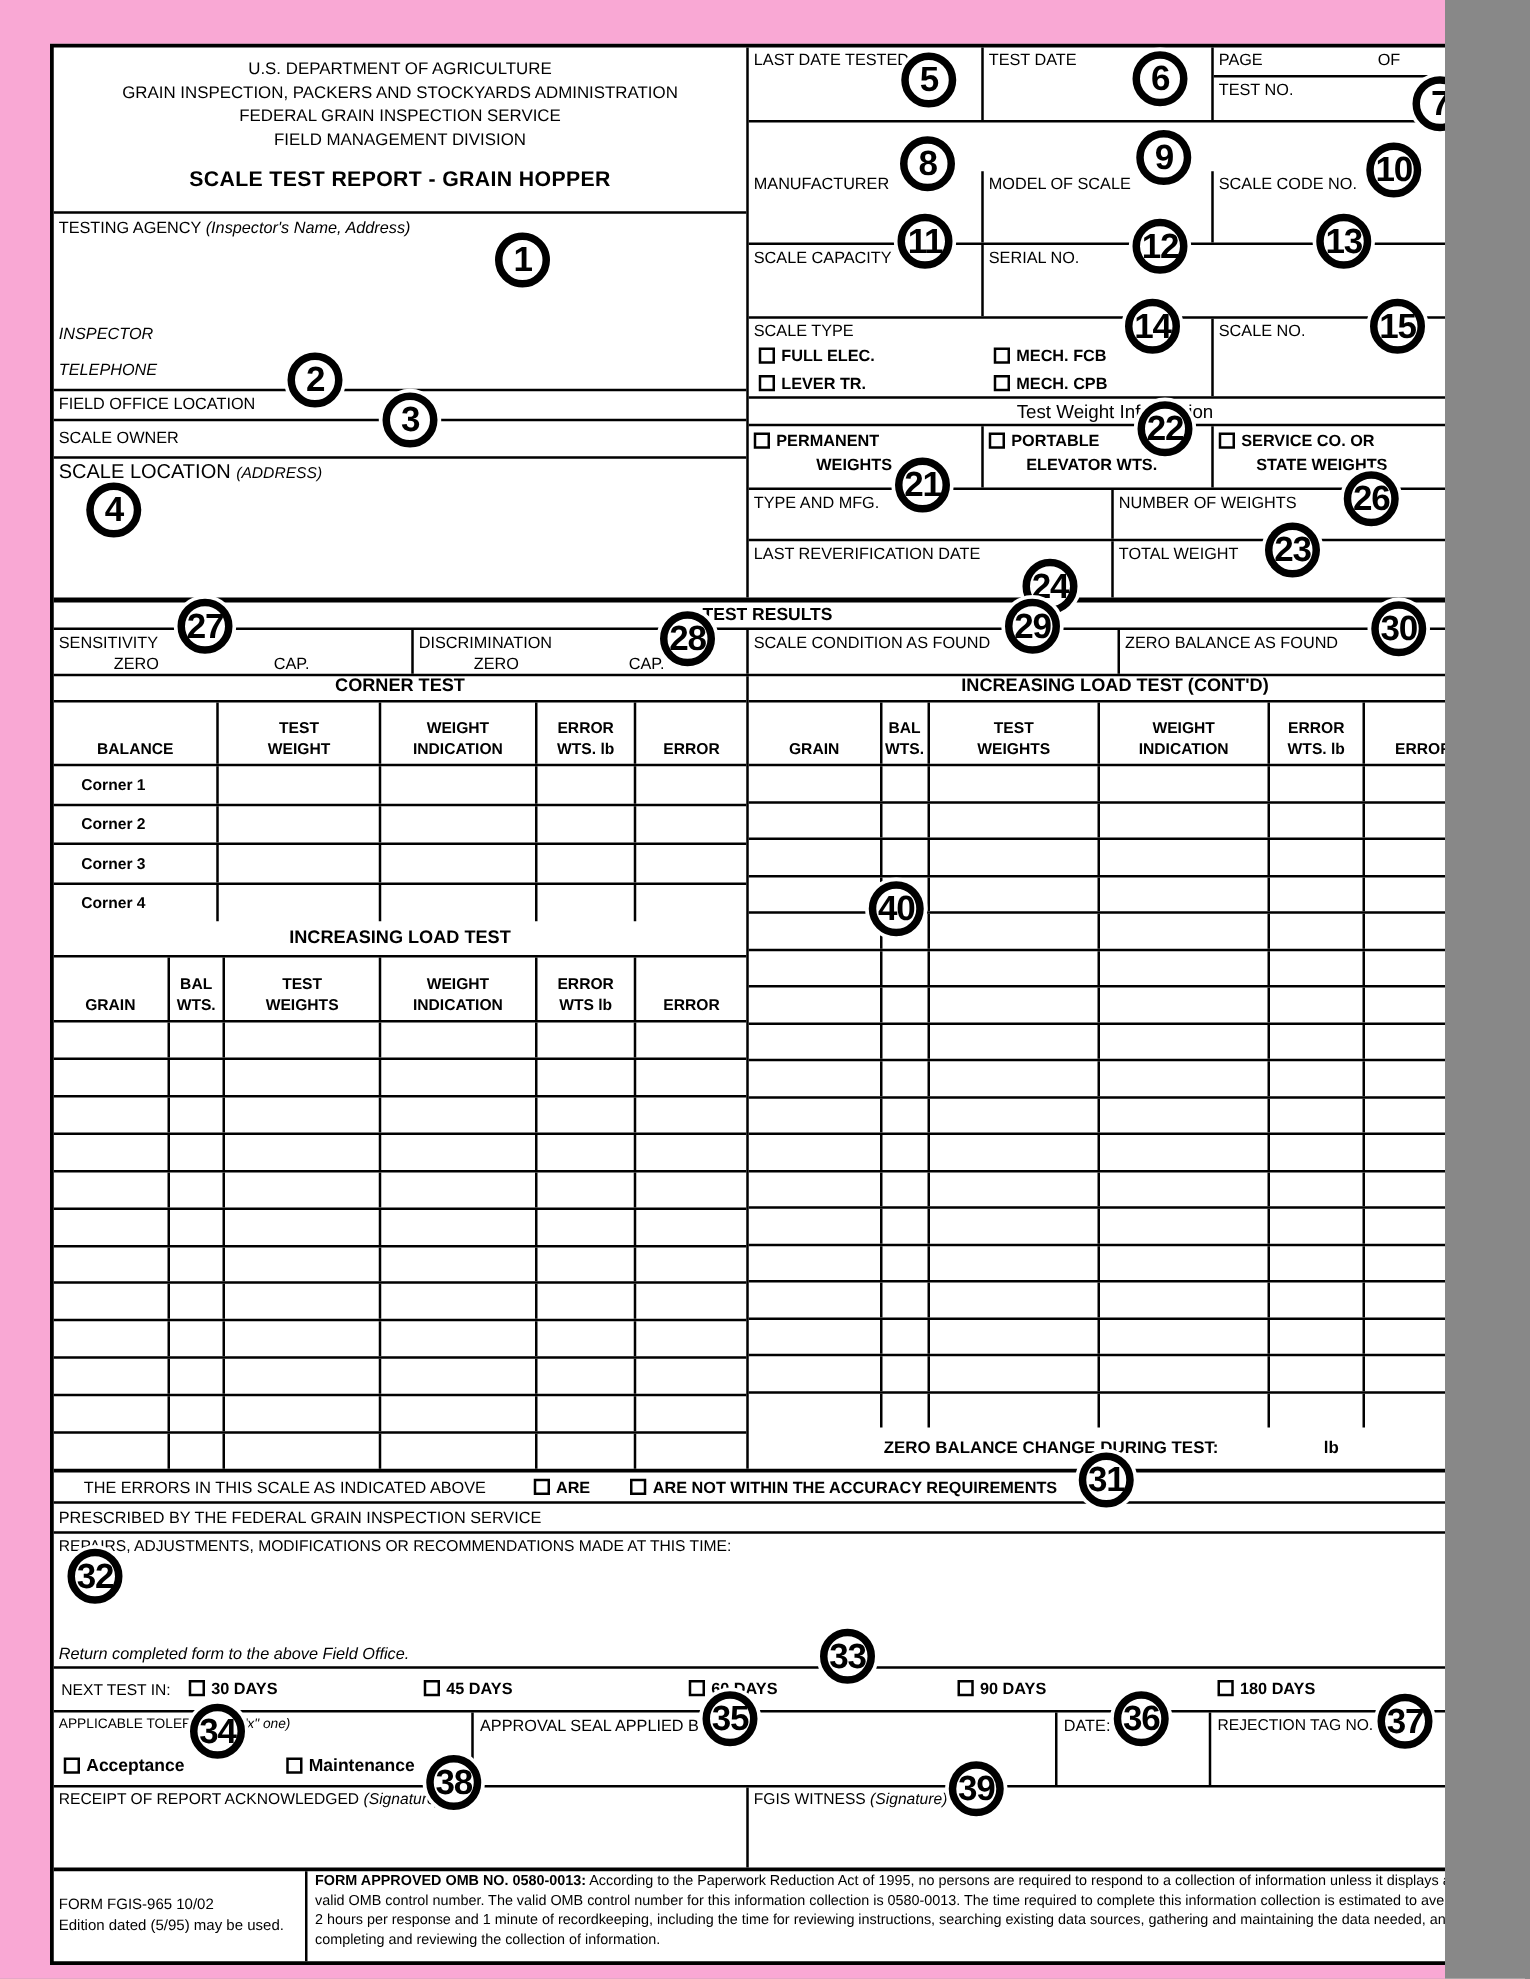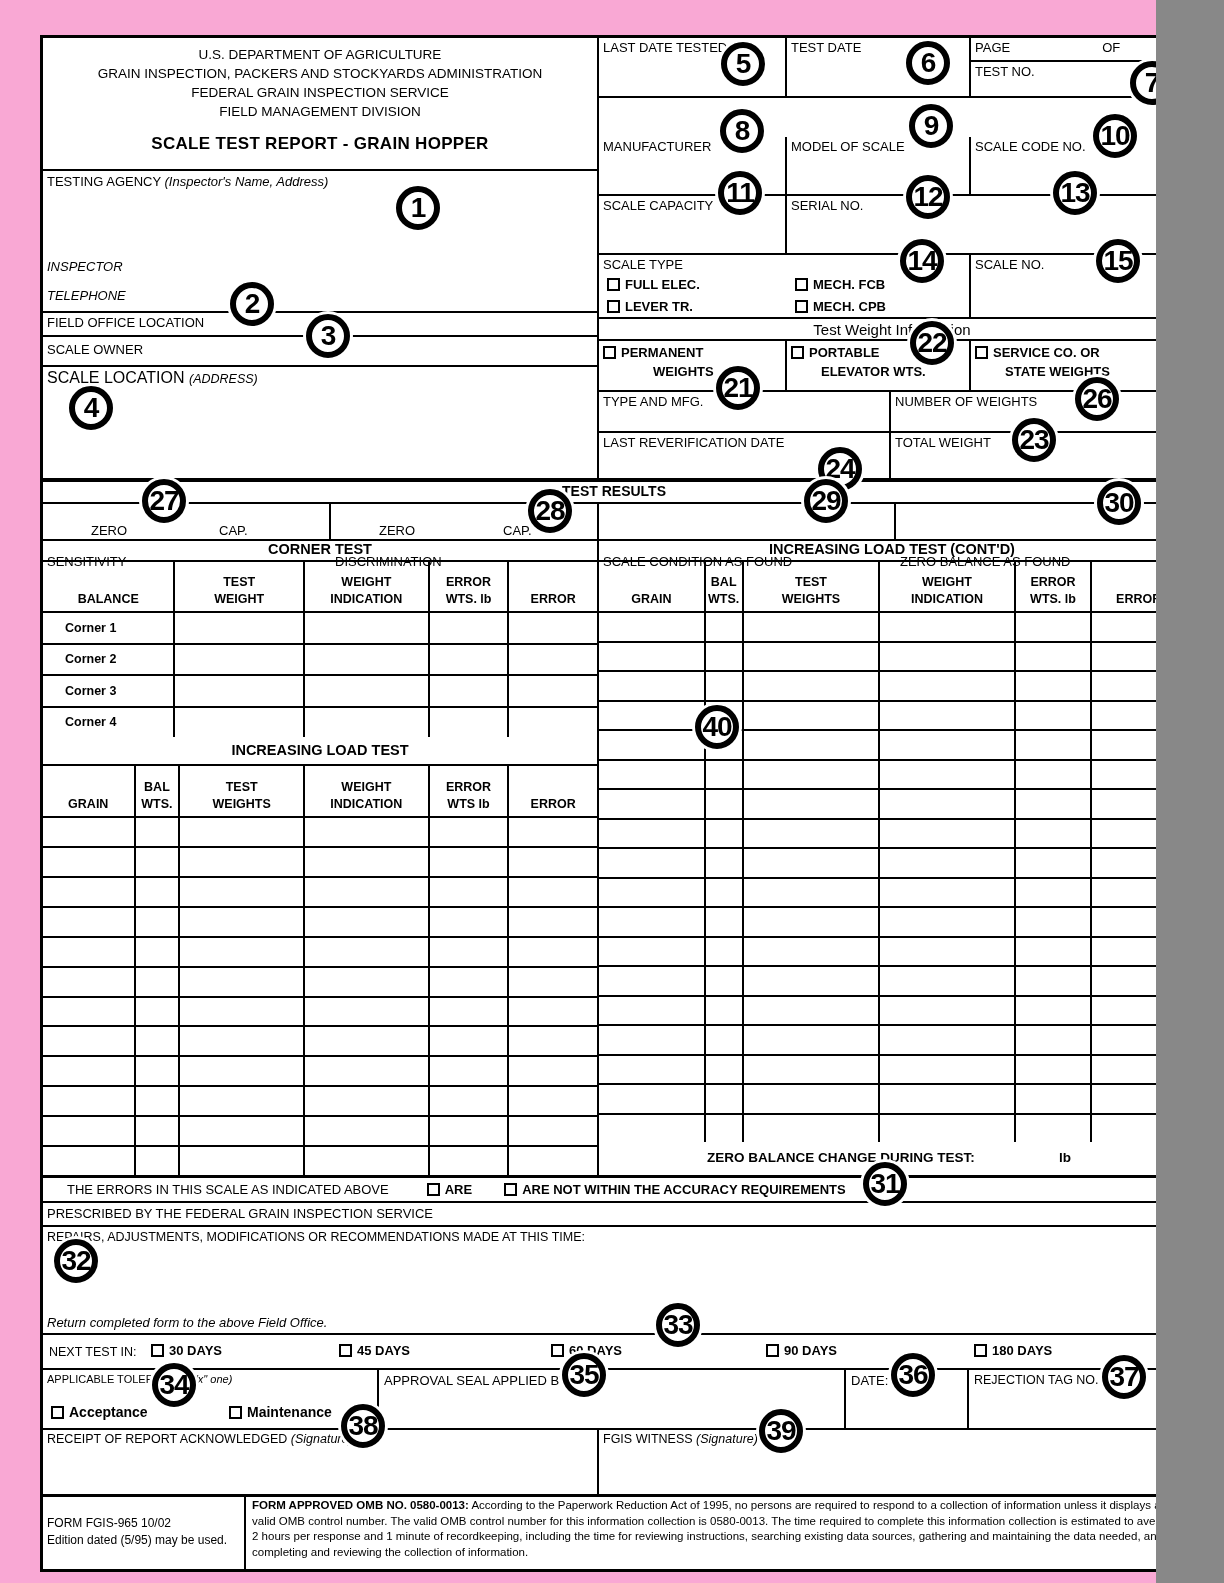--- a/index.html
+++ b/index.html
@@ -51,21 +51,21 @@
   .wopt { padding:4px 4px; font-size:13px; }
   .wopt .sub { font-weight:bold; margin-top:4px; }
   .tmrow { height:45px; } .lrrow { height:50px; }
   .half { width:292px; } .halfr { flex:1; }
 
   
   .s2 { height:24px; border-top:4px solid #000; text-align:center; font-weight:bold; font-size:14px; padding-top:1px; }
   .s3 { height:37px; border-top:2px solid #000; display:flex; }
   .sens { position:relative; font-size:13px; }
   .sc1 { width:288px; } .sc2 { width:268px; } .sc3 { width:297px; } .sc4 { flex:1; }
-  .sens .t { position:absolute; top:2px; left:4px;margin-top:48px; }
+  .sens .t { position:absolute; top:2px; left:4px; }
   .sens .z { position:absolute; top:19px; left:48px; }
   .sens .c { position:absolute; top:19px; left:176px; }
 
   
   .s4 { height:636px; border-top:2px solid #000; }
   .s4 .lcol, .s4 .rcol { height:100%; }
   .banner { height:21px; border-bottom:2px solid #000; text-align:center; font-weight:bold; font-size:14.5px; }
   .banner2 { height:29px; border-top:0; border-bottom:2px solid #000; text-align:center; font-weight:bold; font-size:14.5px; padding-top:5px; }
   .thead { display:flex; border-bottom:2px solid #000; }
   .th51 { height:51px; } .th52 { height:52px; }

